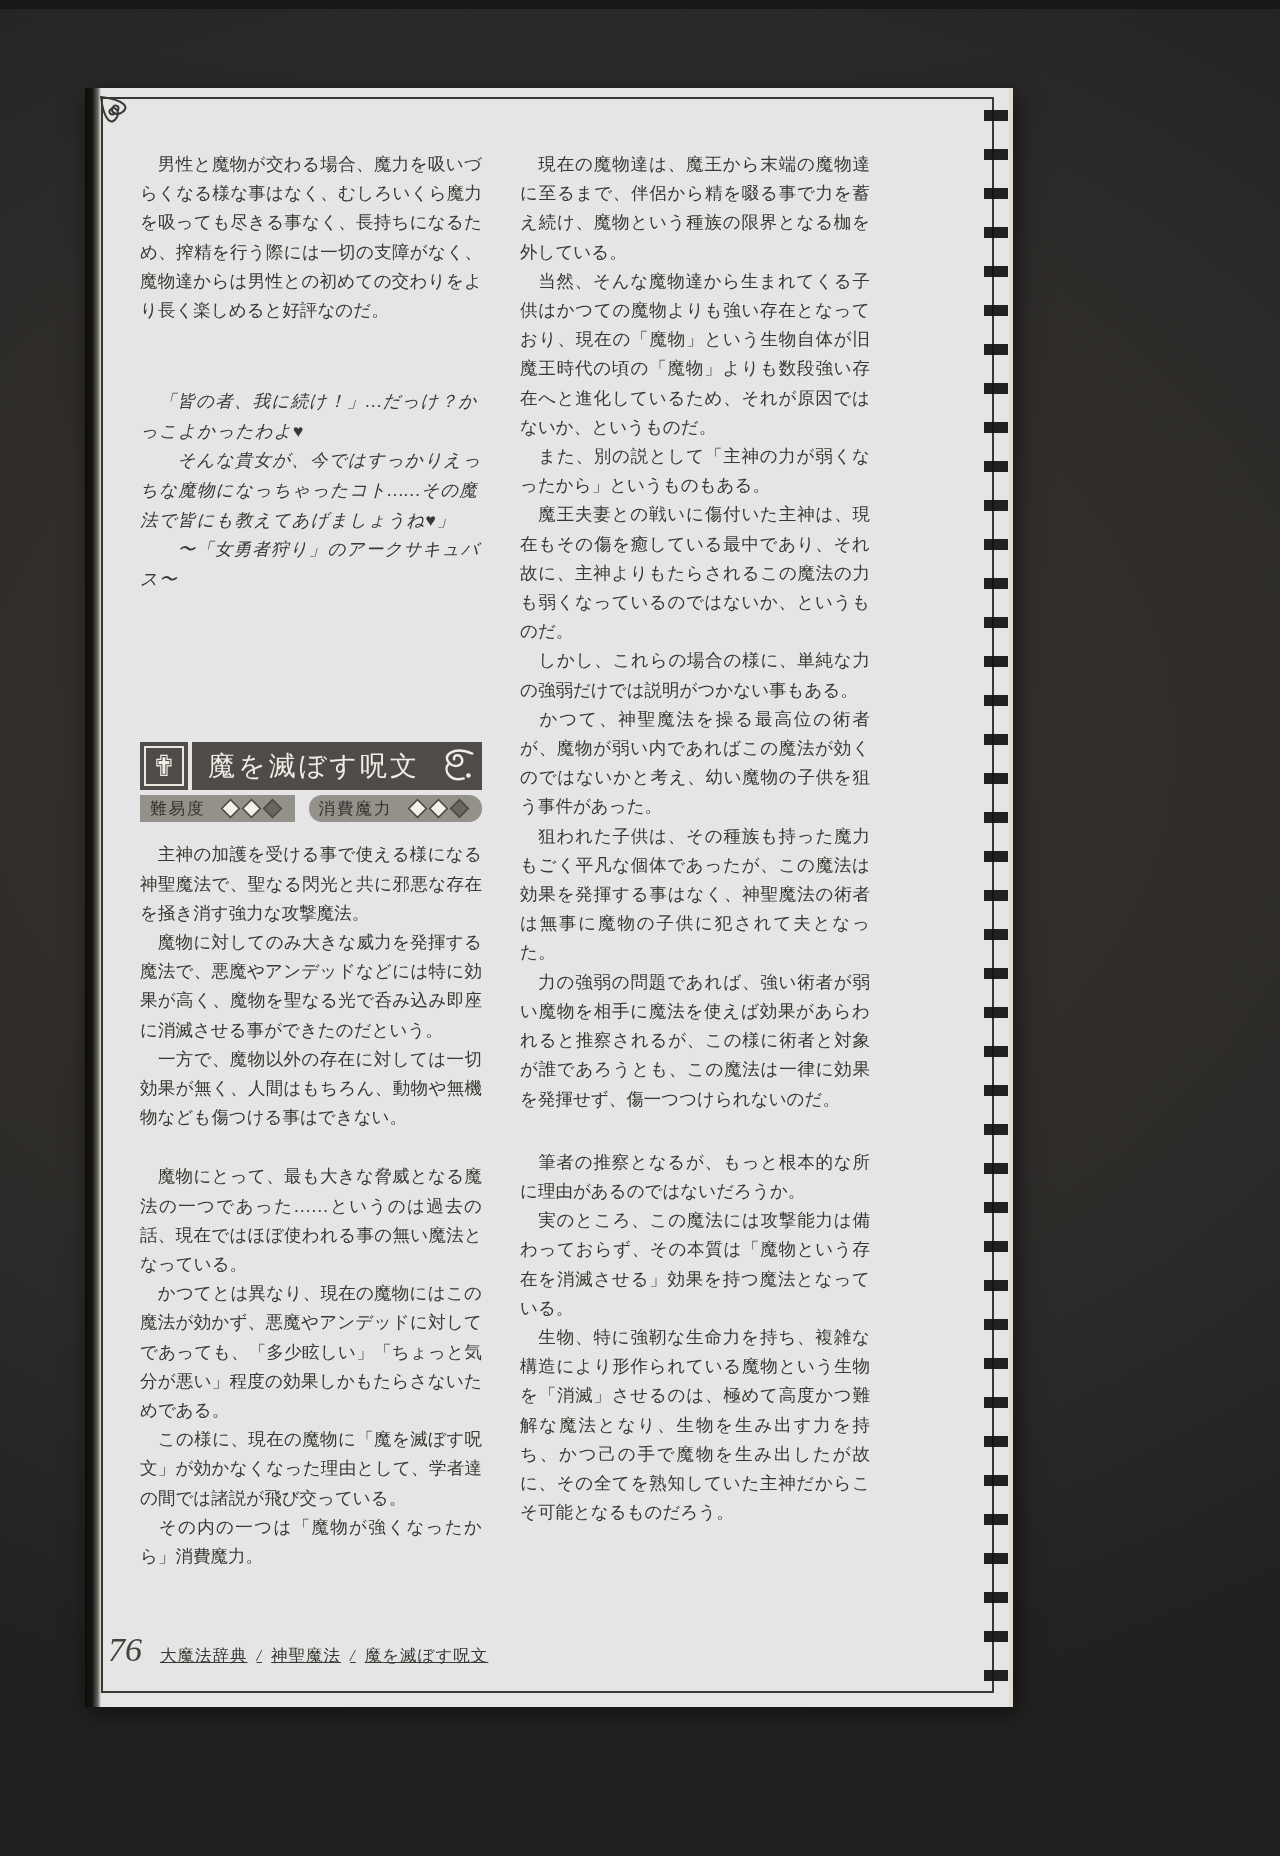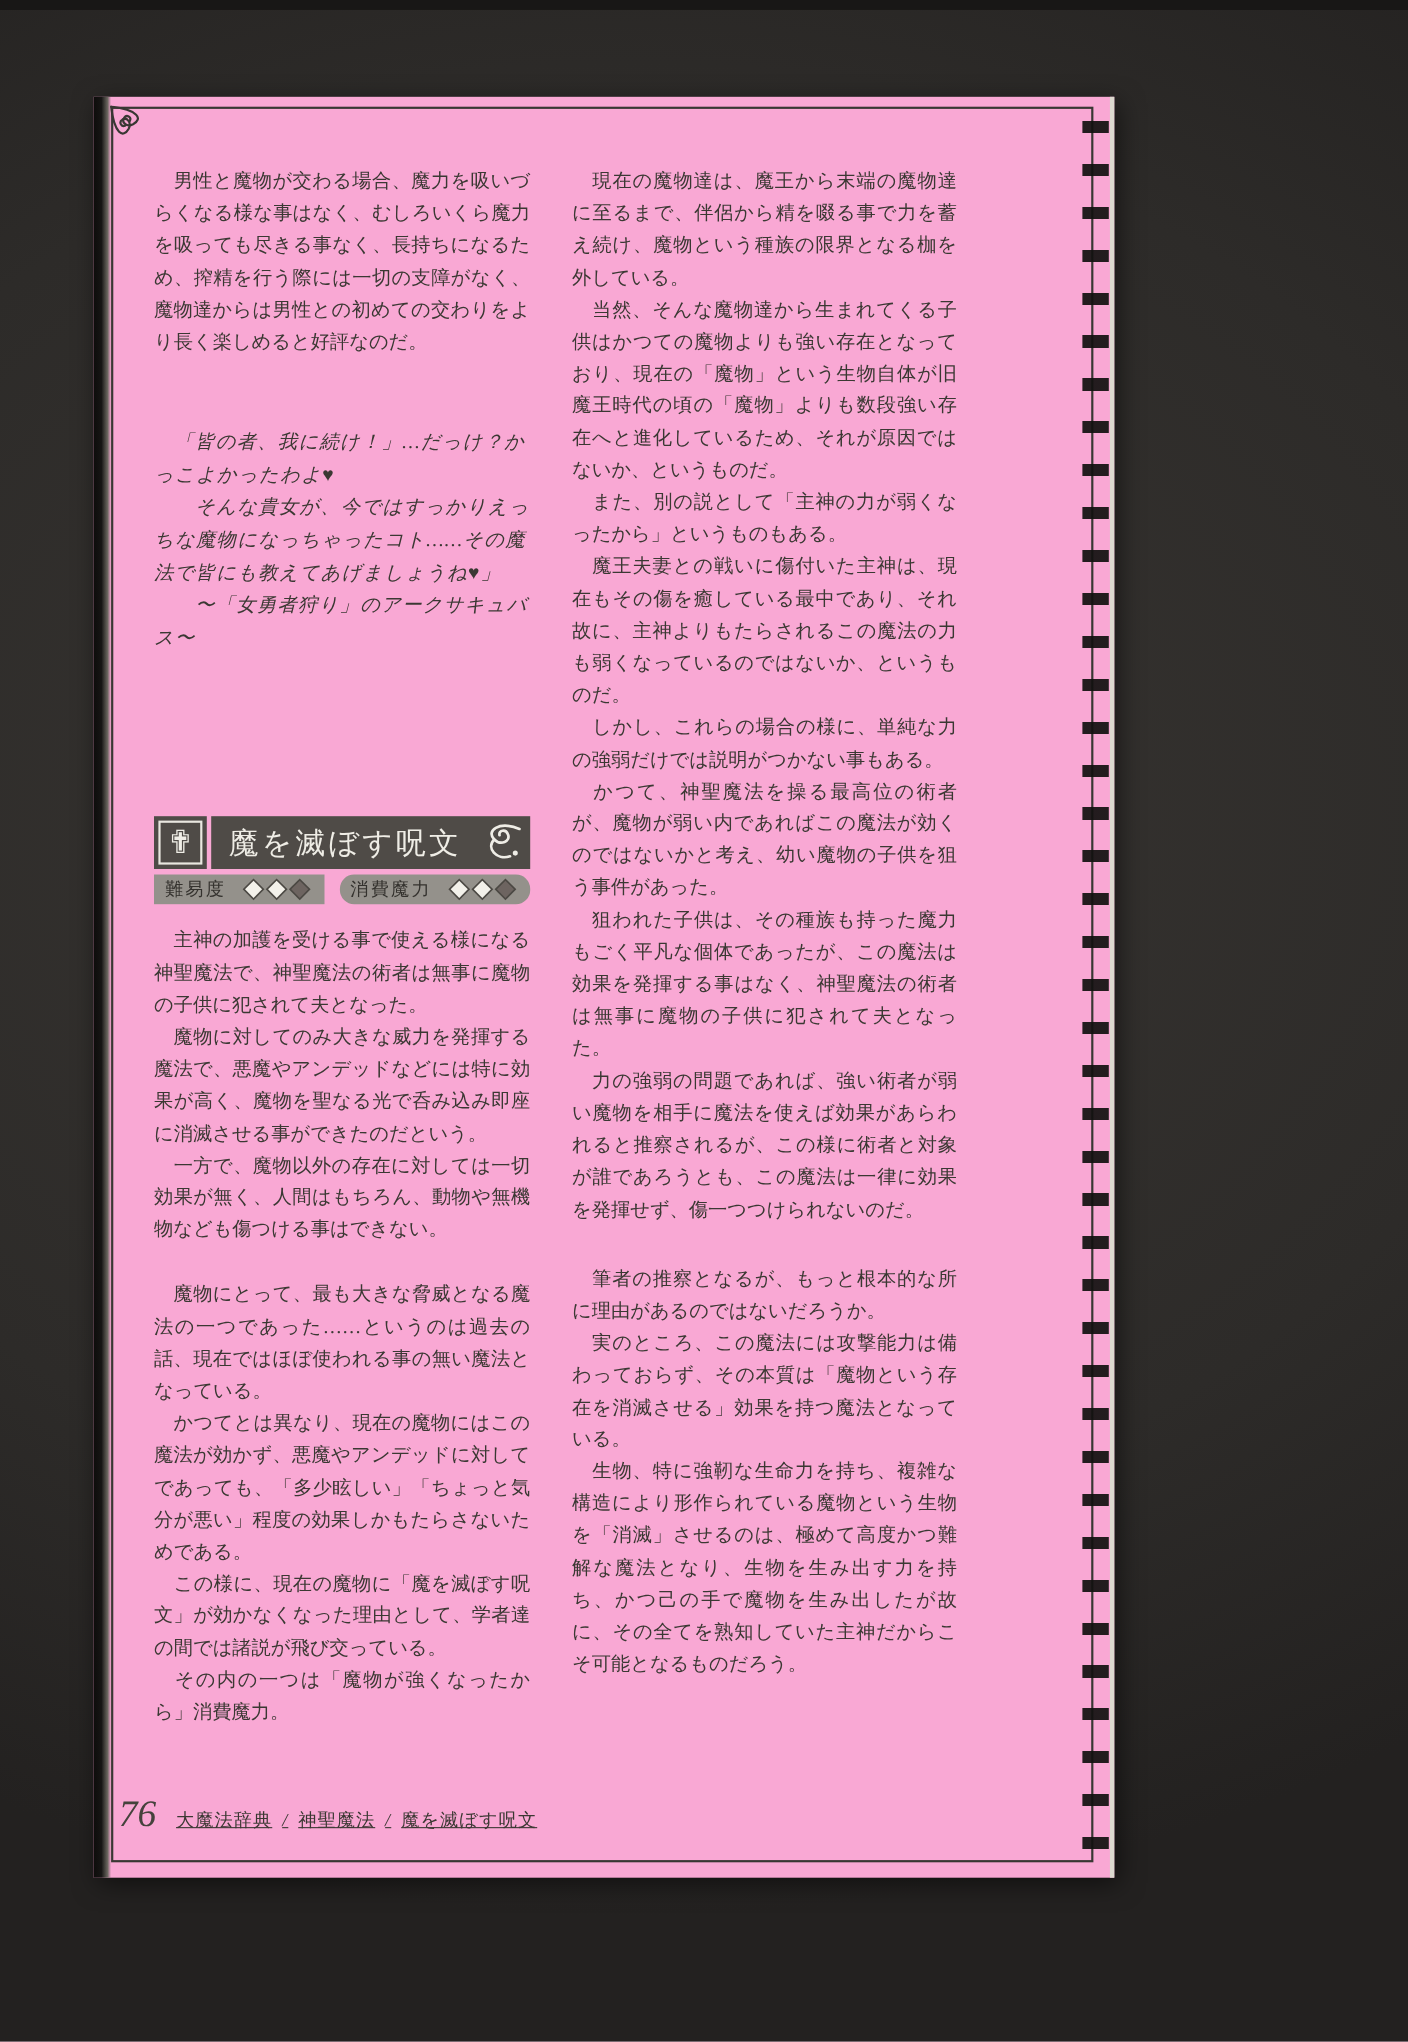--- a/index.html
+++ b/index.html
@@ -5,21 +5,21 @@
   html,body{margin:0;padding:0;}
   body{
     width:1280px;height:1856px;position:relative;overflow:hidden;
     background:radial-gradient(1300px 1000px at 45% 40%, #383532 0%, #2d2b29 65%, #232120 100%);
     font-family:"Liberation Serif","DejaVu Serif",serif;
   }
   body::before{content:"";position:absolute;left:0;top:0;right:0;height:9px;background:#181716;}
 
   .paper{
     position:absolute;left:85px;top:88px;width:928px;height:1619px;
-    background:#f9a8d4;box-shadow:4px 6px 22px rgba(0,0,0,.55);
+    background:#e5e5e5;box-shadow:4px 6px 22px rgba(0,0,0,.55);
   }
   .paper::before{ 
     content:"";position:absolute;left:0;top:0;bottom:0;width:16px;
     background:linear-gradient(90deg,#0d0c0b 0%,#161514 45%,#6a665f 80%,rgba(242,240,233,0) 100%);
     z-index:3;
   }
   .paper::after{ 
     content:"";position:absolute;right:0;top:0;bottom:0;width:4px;
     background:#dddad0;z-index:1;
   }
@@ -128,21 +128,21 @@
             <span class="diamonds">
                 <span class="diamond light"></span>
                 <span class="diamond light"></span>
                 <span class="diamond dark"></span>
               </span>
           </div>
         </div>
       </div>
 
       <div class="body1">
-          <p>　主神の加護を受ける事で使える様になる神聖魔法で、神聖魔法の術者は無事に魔物の子供に犯されて夫となった。</p>
+          <p>　主神の加護を受ける事で使える様になる神聖魔法で、聖なる閃光と共に邪悪な存在を掻き消す強力な攻撃魔法。</p>
           <p>　魔物に対してのみ大きな威力を発揮する魔法で、悪魔やアンデッドなどには特に効果が高く、魔物を聖なる光で呑み込み即座に消滅させる事ができたのだという。</p>
           <p>　一方で、魔物以外の存在に対しては一切効果が無く、人間はもちろん、動物や無機物なども傷つける事はできない。</p>
         </div>
       <div class="body2">
           <p>　魔物にとって、最も大きな脅威となる魔法の一つであった……というのは過去の話、現在ではほぼ使われる事の無い魔法となっている。</p>
           <p>　かつてとは異なり、現在の魔物にはこの魔法が効かず、悪魔やアンデッドに対してであっても、「多少眩しい」「ちょっと気分が悪い」程度の効果しかもたらさないためである。</p>
           <p>　この様に、現在の魔物に「魔を滅ぼす呪文」が効かなくなった理由として、学者達の間では諸説が飛び交っている。</p>
           <p>　その内の一つは「魔物が強くなったから」消費魔力。</p>
         </div>
     </div>

